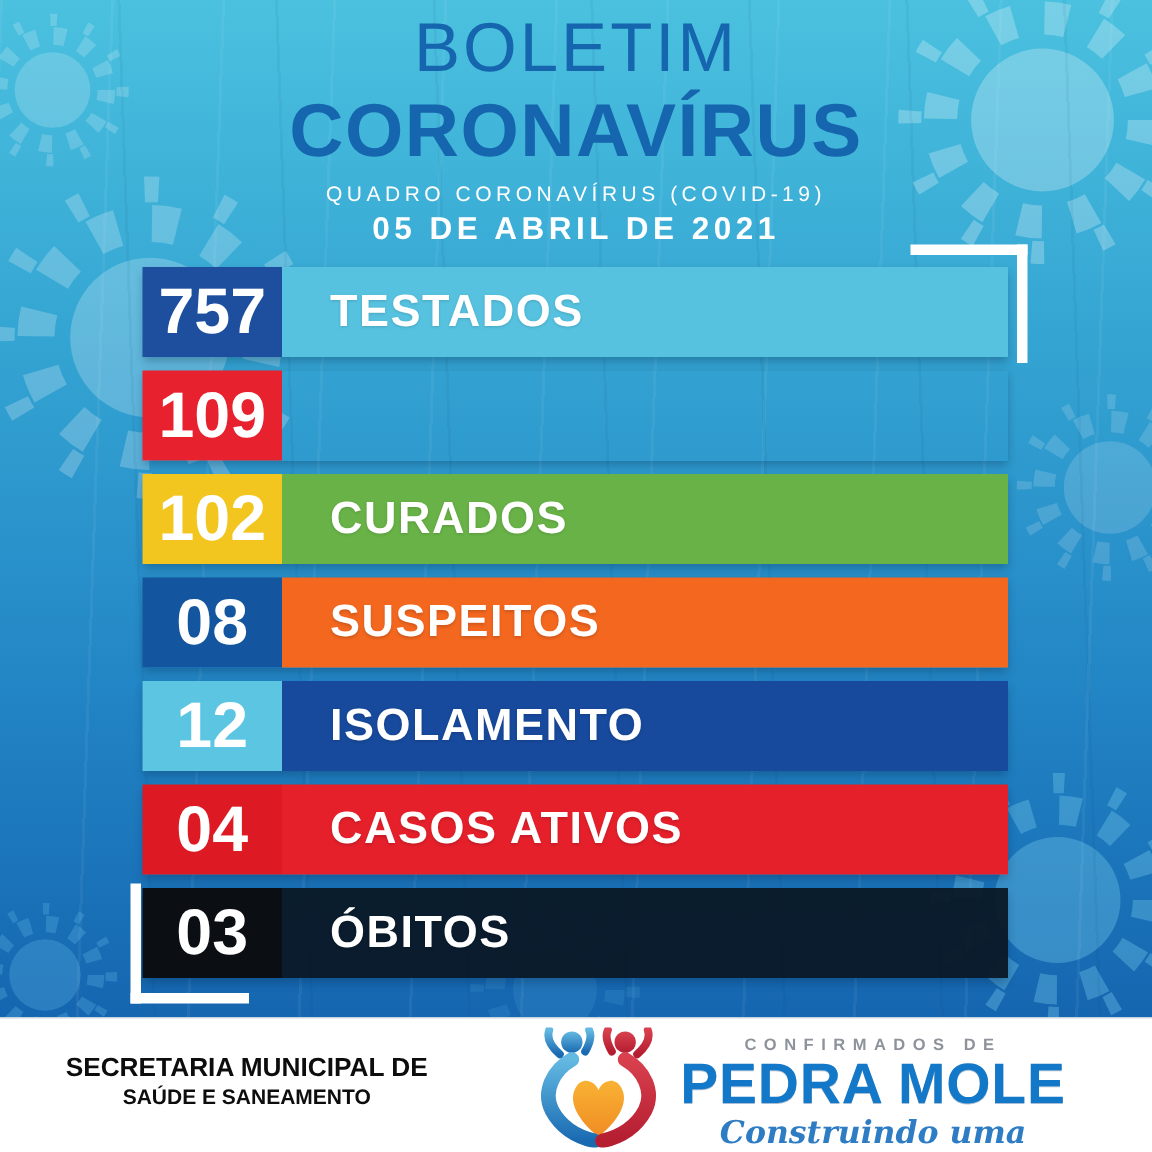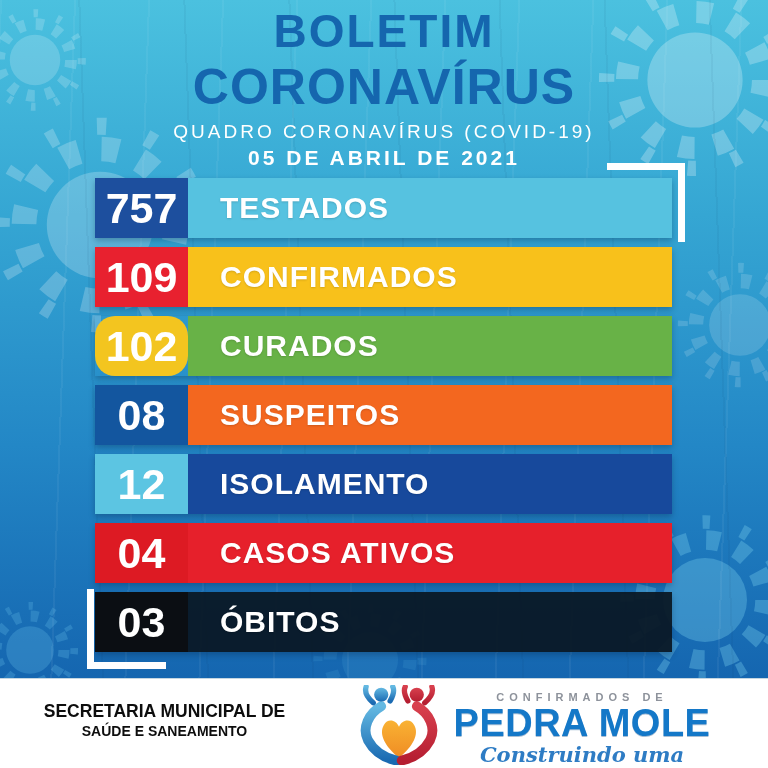--- a/index.html
+++ b/index.html
@@ -10,23 +10,23 @@
   }
   .streaks{
     position:absolute; inset:0; pointer-events:none;
     background:
       repeating-linear-gradient(92deg, rgba(255,255,255,0.05) 0 2px, transparent 2px 74px),
       repeating-linear-gradient(88deg, rgba(0,40,80,0.05) 0 2px, transparent 2px 105px);
   }
   .viruses{position:absolute; inset:0; pointer-events:none;}
   
   .header{position:absolute; top:0; left:0; width:768px; text-align:center; line-height:1;}
-  .title1{margin-top:8px; font-size:46px; font-weight:700; letter-spacing:2px; color:var(--accent);}
+  .title1{margin-top:8px; font-size:46px; font-weight:400; letter-spacing:2px; color:var(--accent);}
   .title2{margin-top:8px; font-size:50px; font-weight:800; letter-spacing:1px; color:var(--accent);}
-  .subtitle{margin-top:10px; font-size:19px; font-weight:500; letter-spacing:3px; color:#ffffff;}
+  .subtitle{margin-top:10px; font-size:14px; font-weight:500; letter-spacing:3px; color:#ffffff;}
   .date{margin-top:6px; font-size:21px; font-weight:800; letter-spacing:3px; color:#ffffff;}
   
   .bars{position:absolute; left:95px; top:178px; width:577px;}
   .row{display:flex; height:60px; margin-bottom:9px; box-shadow:0 3px 6px rgba(0,25,55,0.28);}
   .num{
     width:93px; flex:0 0 93px; display:flex; align-items:center; justify-content:center;
     font-size:43px; font-weight:800; color:#ffffff;
   }
   .label{
     flex:1; display:flex; align-items:center; padding-left:32px;
@@ -85,25 +85,24 @@
   <div class="bracket-tr"></div>
 
   <div class="bars">
   <div class="row">
     <div class="num" style="background: rgb(29, 79, 158);">757</div>
     <div class="label" style="background: rgb(86, 194, 224);">TESTADOS</div>
   </div>
 
   <div class="row">
     <div class="num" style="background: rgb(232, 33, 47);">109</div>
-    <div class="label" style="background: rgb(248, 193, 27);">CONFIRMADOS</div>
   </div>
 
   <div class="row">
-    <div class="num" style="background: rgb(243, 197, 31); border-radius: 20px;">102</div>
+    <div class="num" style="background: rgb(243, 197, 31);">102</div>
     <div class="label" style="background: rgb(104, 178, 71);">CURADOS</div>
   </div>
 
   <div class="row">
     <div class="num" style="background: rgb(19, 86, 159);">08</div>
     <div class="label" style="background: rgb(243, 103, 31);">SUSPEITOS</div>
   </div>
 
   <div class="row">
     <div class="num" style="background: rgb(92, 197, 226);">12</div>

